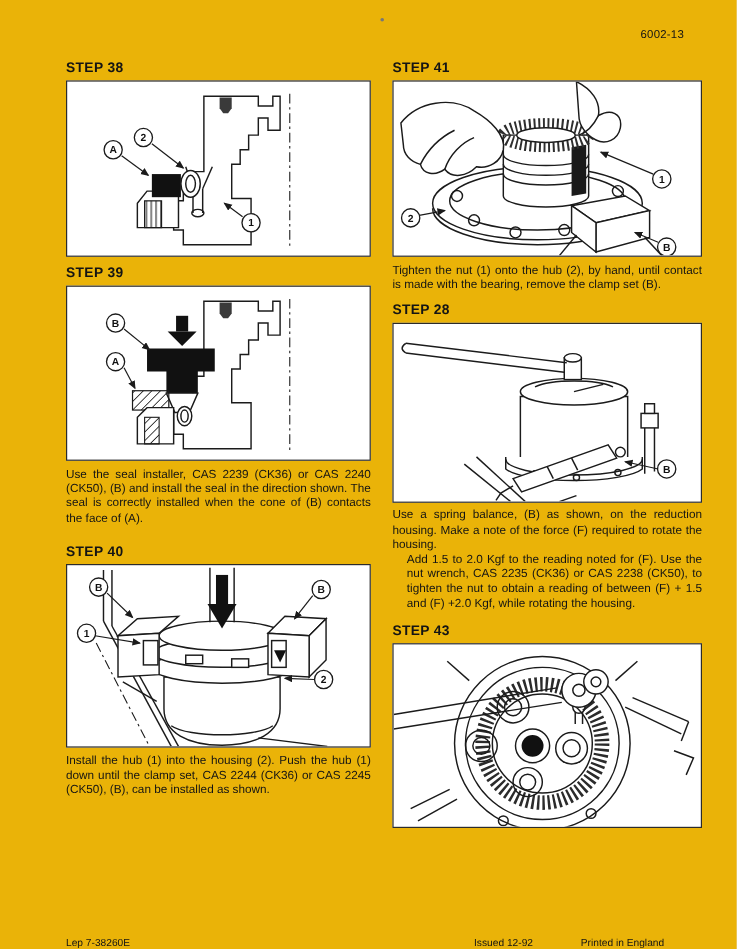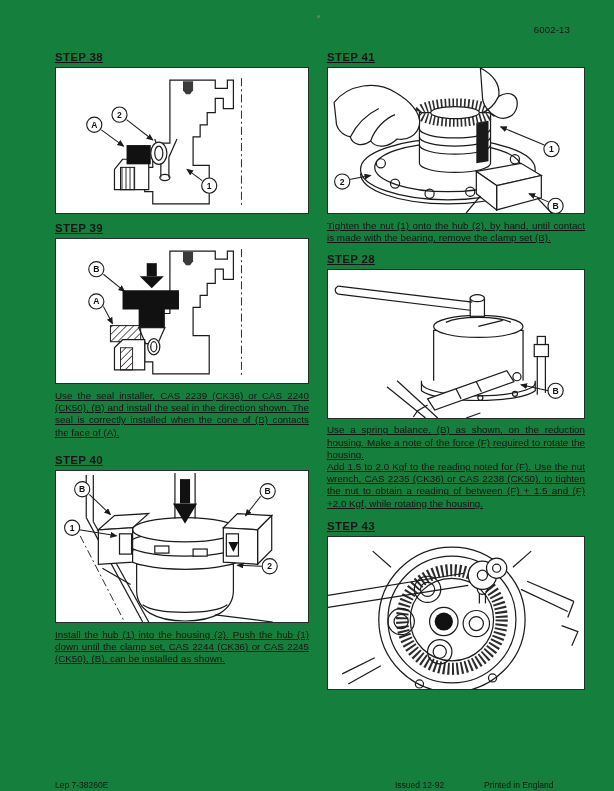--- a/index.html
+++ b/index.html
@@ -1,31 +1,31 @@
 <!DOCTYPE html>
 <html><head>
 <meta charset="utf-8">
 <style>
   html,body{margin:0;padding:0;background:#e8e8e8;}
   .page{
-    position:relative;width:614px;height:791px;background:#15803d;
+    position:relative;width:614px;height:791px;background:#eab308;
     font-family:"Liberation Sans", sans-serif;color:#141414;overflow:hidden;
     margin:0 auto;
   }
   .page-number{position:absolute;top:24px;right:44px;font-size:9.5px;letter-spacing:.2px;}
   .scan-dot{position:absolute;left:317px;top:15px;width:3px;height:3px;background:#777;border-radius:50%;}
-  .col{position:absolute;top:51px;text-decoration:underline;}
+  .col{position:absolute;top:51px;}
   .col-left{left:55px;width:254px;}
   .col-right{left:327px;width:258px;}
   .step-title{font-size:11.5px;line-height:13px;font-weight:bold;letter-spacing:.3px;margin:0 0 3px 0;}
   .fig{border:1.5px solid #2b2b2b;background:#fff;box-sizing:border-box;overflow:hidden;}
   .fig svg{display:block;width:100%;height:100%;}
   .step-body{font-size:9.8px;line-height:12.2px;text-align:justify;margin:6px 0 0 0;}
   .step-body.tight{margin-top:5px;}
-  .step-body + .step-body{margin-top:0;}
+  .step-body + .step-body{margin-top:0;margin-left:12px;}
   .s39{margin-top:8px;} .s40{margin-top:15px;}
   .s42{margin-top:9px;} .s43{margin-top:10px;}
   .h147{height:147px;} .h146{height:146px;} .h153{height:153px;}
   .h150{height:150px;} .h154{height:154px;}
   .footer{position:absolute;top:780px;left:0;width:614px;height:14px;font-size:8.5px;}
   .footer span{position:absolute;white-space:nowrap;}
   .f-code{left:55px;} .f-issued{left:395px;} .f-printed{left:484px;}
   
   .ln{stroke:#1b1b1b;stroke-width:1.2;fill:none;}
   .lnf{stroke:#1b1b1b;stroke-width:1.2;fill:#ffffff;}

